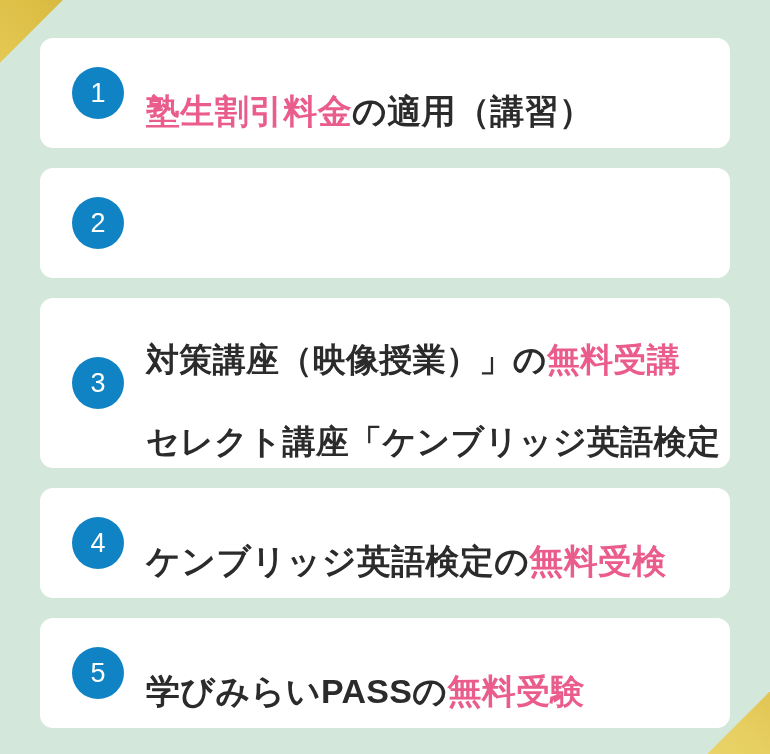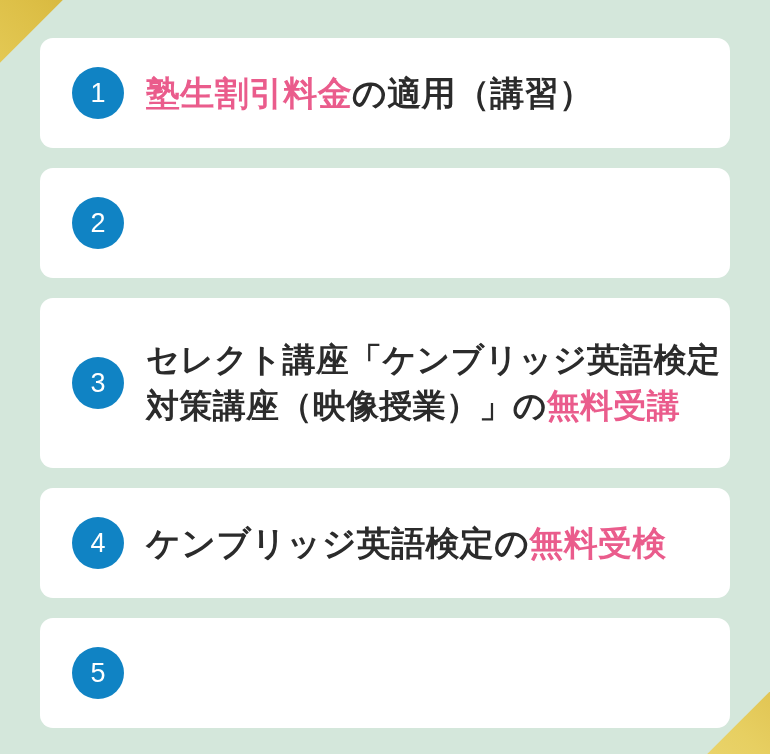--- a/index.html
+++ b/index.html
@@ -94,20 +94,21 @@
     line-height: 1.32;
     letter-spacing: 0.01em;
     white-space: nowrap;
   }
   .card-3 .card-text {
     font-size: 33px;
     line-height: 1.38;
   }
   .card-text .line {
     display: block;
+    margin-top: 36px;
   }
   .hl {
     color: #ea5c8c;
   }
 </style>
 </head>
 <body>
 
 <div id="stage">
 
@@ -120,28 +121,31 @@
         <div class="card-text">
           <span class="line"><span class="hl">塾生割引料金</span><span>の適用（講習）</span></span>
         </div>
       </div>
       <div class="card card-2">
         <div class="badge">2</div>
       </div>
       <div class="card card-3">
         <div class="badge">3</div>
         <div class="card-text">
+          <span class="line"><span>対策講座（映像授業）」の</span><span class="hl">無料受講</span></span>
           <span class="line"><span>セレクト講座「ケンブリッジ英語検定</span></span>
-          <span class="line"><span>対策講座（映像授業）」の</span><span class="hl">無料受講</span></span>
         </div>
       </div>
       <div class="card card-4">
         <div class="badge">4</div>
         <div class="card-text">
           <span class="line"><span>ケンブリッジ英語検定の</span><span class="hl">無料受検</span></span>
         </div>
       </div>
       <div class="card card-5">
         <div class="badge">5</div>
+        <div class="card-text">
+          <span class="line"><span>学びみらいPASSの</span><span class="hl">無料受験</span></span>
+        </div>
       </div>
     </div>
 
 </div>
 
 </body></html>

